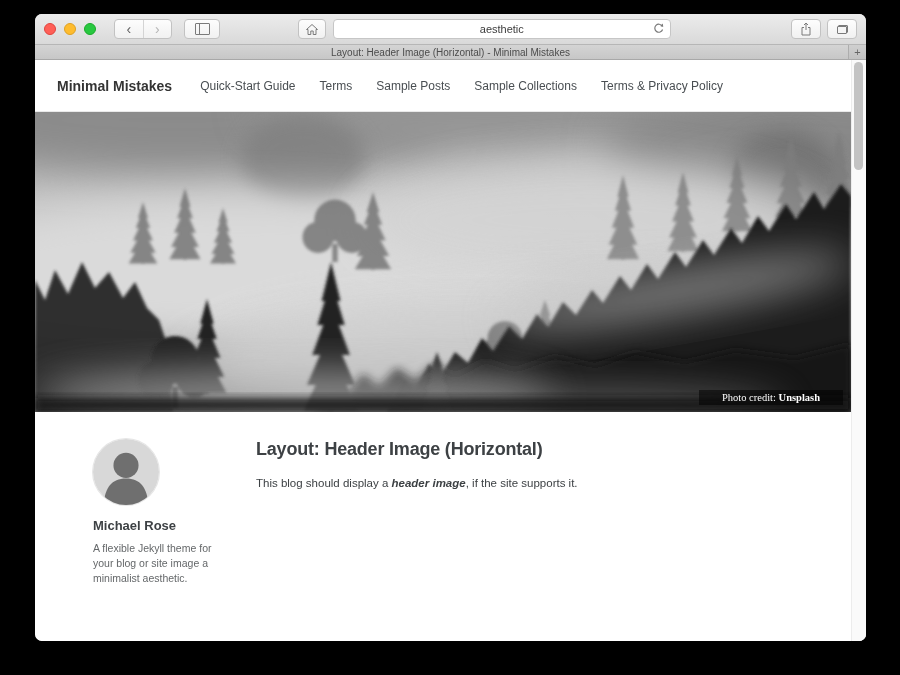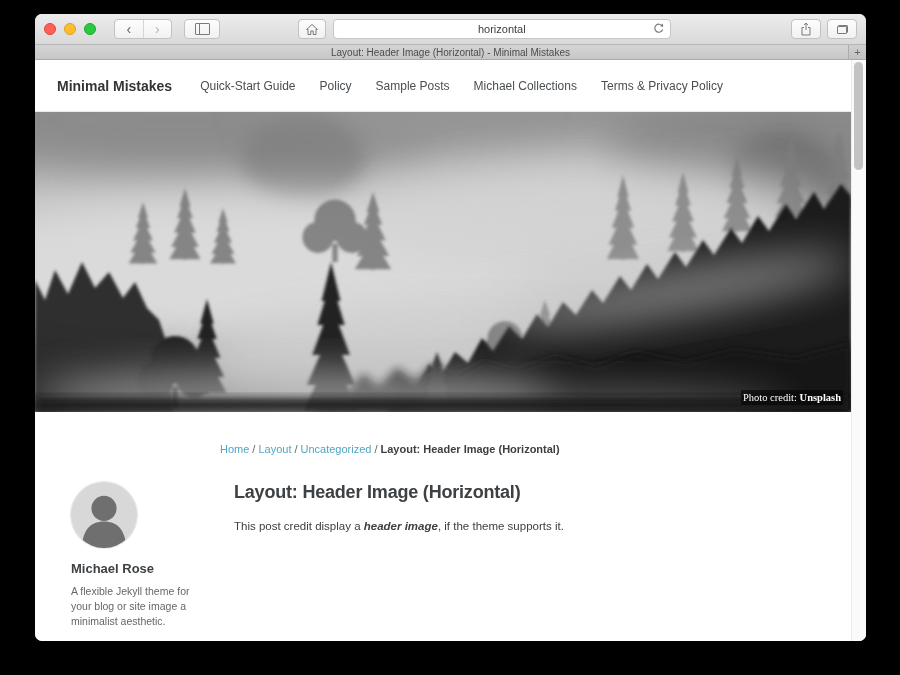--- a/index.html
+++ b/index.html
@@ -66,29 +66,29 @@
   .scrollbar{width:15px;box-sizing:border-box;background:#fafafa;border-left:1px solid #ececec;position:relative;}
   .thumb{position:absolute;top:2px;left:2px;width:9px;height:108px;border-radius:5px;background:#c3c3c3;}
   .masthead{height:52px;box-sizing:border-box;display:flex;align-items:center;padding:0 22px;border-bottom:1px solid #e9e9e9;}
   .site-title{font-size:14px;font-weight:bold;color:#343434;margin-right:28px;cursor:pointer;}
   .nav{display:flex;align-items:flex-end;}
   .nav-link{font-size:12px;color:#494e52;margin-right:24px;cursor:pointer;}
   .hero{height:300px;position:relative;background:#9a9a9a;}
   .hero svg{display:block;}
   .credit{
     position:absolute;right:8px;bottom:7px;background:rgba(0,0,0,.52);color:#fff;
-    font-family:"Liberation Serif","DejaVu Serif",serif;font-size:10.5px;padding:2px 2px;
+    font-family:"Liberation Serif","DejaVu Serif",serif;font-size:10.5px;padding:2px 23px;
   }
   .credit b{font-weight:bold;}
   .breadcrumbs{margin:31px 0 0 185px;font-size:11px;color:#646769;}
   .breadcrumbs .lnk{color:#4fa6c5;cursor:pointer;}
   .breadcrumbs .sep{margin:0 3px;color:#646769;}
   .breadcrumbs .current{font-weight:bold;color:#3d4144;}
   .row{display:flex;margin-top:27px;}
-  .side{width:163px;padding-left:36px;flex-shrink:0;}
+  .side{width:163px;padding-left:36px;flex-shrink:0;margin-left:22px;}
   .avatar{width:66px;height:66px;border-radius:50%;overflow:hidden;box-shadow:0 0 0 1px #e6e6e6;}
   .author-name{margin-top:13px;font-size:13px;font-weight:bold;color:#3d4144;}
   .author-bio{margin-top:8px;font-size:10.5px;line-height:1.45;color:#646769;white-space:pre-line;}
   .article{flex:1;padding-right:60px;}
   .post-title{font-size:18px;font-weight:bold;color:#3d4144;margin:0;line-height:1.15;letter-spacing:-0.2px;}
   .post-meta{margin-top:6px;font-size:10.5px;color:#646769;display:flex;align-items:center;}
   .post-meta svg{margin-right:4px;}
   .article p{font-size:11.5px;line-height:1.55;color:#3d4144;margin:15px 0 0 0;}
   .article p b{font-weight:bold;font-style:italic;}
 </style>
@@ -114,21 +114,21 @@
     <div class="btn sidebtn">
       <div class="sidebar-icon"></div>
     </div>
     <div class="spacer-a"></div>
     <div class="btn homebtn">
       <svg width="12" height="11" viewBox="0 0 12 11">
           <path d="M6 0.5 L11.5 5.5 L10 5.5 L10 10.5 L7.2 10.5 L7.2 7 L4.8 7 L4.8 10.5 L2 10.5 L2 5.5 L0.5 5.5 Z" fill="none" stroke="#7a7a7a" stroke-width="1"></path>
         </svg>
     </div>
     <div class="addressbar">
-      <span>horizontal</span>
+      <span>aesthetic</span>
       <span class="reload">
         <svg width="13" height="13" viewBox="0 0 13 13">
             <path d="M10.2 4.1 A4 4 0 1 0 10.6 7.5" fill="none" stroke="#7a7a7a" stroke-width="1.2"></path>
             <polygon points="10.9,1.6 11.2,5 8.2,4.1" fill="#7a7a7a"></polygon>
           </svg>
       </span>
     </div>
     <div class="spacer-b"></div>
     <div class="btn sharebtn">
       <svg width="12" height="14" viewBox="0 0 12 14">
@@ -148,23 +148,23 @@
       </div>
   </div>
 
   <div class="content">
     <div class="page">
 
       <div class="masthead">
         <div class="site-title">Minimal Mistakes</div>
         <div class="nav">
           <span class="nav-link">Quick-Start Guide</span>
-          <span class="nav-link">Policy</span>
+          <span class="nav-link">Terms</span>
           <span class="nav-link">Sample Posts</span>
-          <span class="nav-link">Michael Collections</span>
+          <span class="nav-link">Sample Collections</span>
           <span class="nav-link">Terms &amp; Privacy Policy</span>
         </div>
       </div>
 
       <div class="hero">
         <svg width="816" height="300" viewBox="0 0 816 300" preserveAspectRatio="none">
           <defs>
             <linearGradient id="sky" x1="0" y1="0" x2="0" y2="1">
               <stop offset="0" stop-color="#a9a9a9"></stop>
               <stop offset="0.3" stop-color="#c3c3c3"></stop>
@@ -246,43 +246,40 @@
           <ellipse cx="560" cy="298" rx="190" ry="22" fill="#a9a9a9" opacity="0.45" filter="url(#b20)"></ellipse>
           <ellipse cx="640" cy="180" rx="180" ry="24" fill="#c6c6c6" opacity="0.55" filter="url(#b20)" transform="rotate(-10 640 180)"></ellipse>
 
           <rect x="0" y="286" width="816" height="14" fill="#191919" opacity="0.9" filter="url(#b4)"></rect>
         </svg>
         <div class="credit">
           <span>Photo credit: </span><b>Unsplash</b>
         </div>
       </div>
 
-      <div class="breadcrumbs">
-        <span class="lnk">Home</span><span class="sep">/</span><span class="lnk">Layout</span><span class="sep">/</span><span class="lnk">Uncategorized</span><span class="sep">/</span><span class="current">Layout: Header Image (Horizontal)</span>
-      </div>
 
       <div class="row">
         <div class="side">
           <div class="avatar">
             <svg width="66" height="66" viewBox="0 0 100 100">
               <rect width="100" height="100" fill="#d8d8d8"></rect>
               <circle cx="50" cy="40" r="19" fill="#6f6f6f"></circle>
               <path d="M50 60 c-22 0 -32 14 -34 40 h68 c-2 -26 -12 -40 -34 -40 z" fill="#6f6f6f"></path>
             </svg>
           </div>
           <div class="author-name">Michael Rose</div>
           <div class="author-bio">A flexible Jekyll theme for
 your blog or site image a
 minimalist aesthetic.</div>
 
         </div>
 
         <div class="article">
           <h1 class="post-title">Layout: Header Image (Horizontal)</h1>
-          <p><span>This post credit display a </span><b>header image</b><span>, if the theme supports it.</span></p>
+          <p><span>This blog should display a </span><b>header image</b><span>, if the site supports it.</span></p>
         </div>
       </div>
 
     </div>
 
     <div class="scrollbar">
       <div class="thumb"></div>
     </div>
   </div>
 

